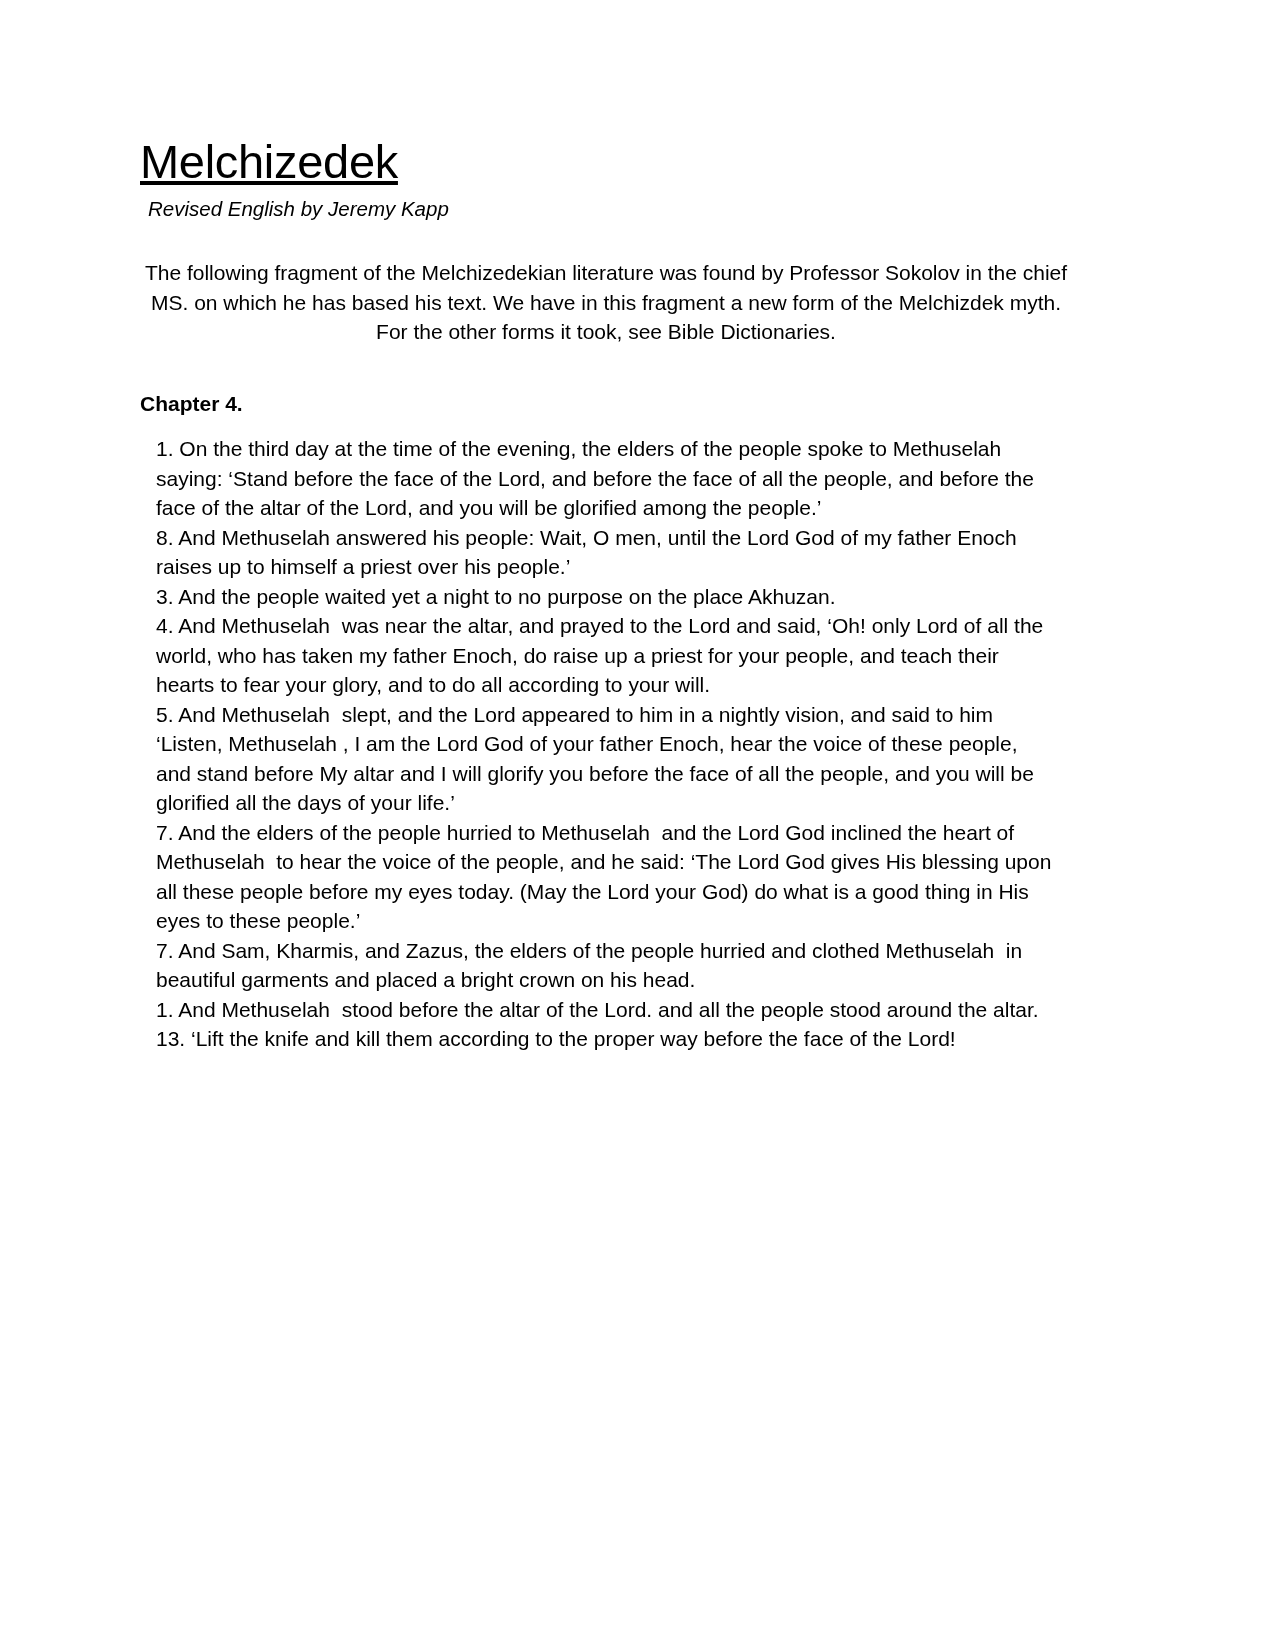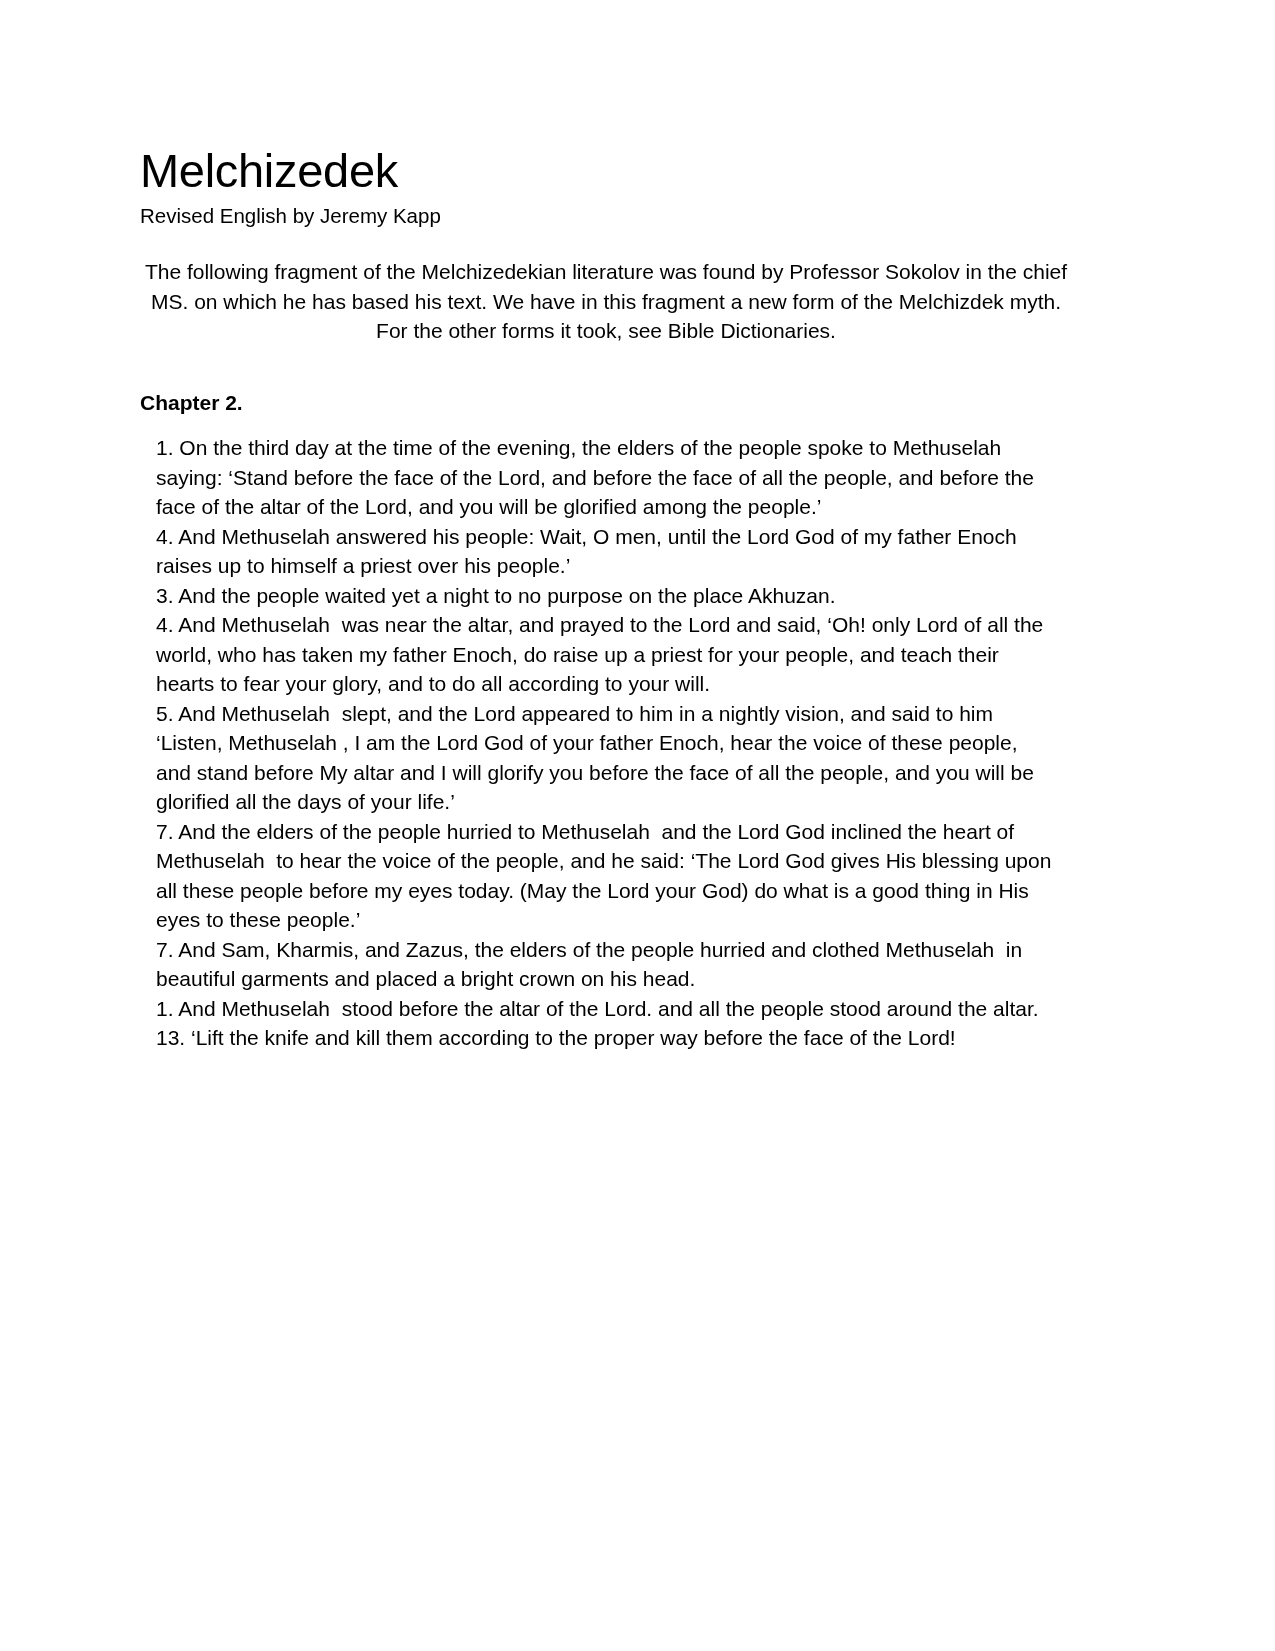--- a/index.html
+++ b/index.html
@@ -22,28 +22,30 @@
   .content {
     position: absolute;
     left: 140px;
     top: 128px;
     width: 932px;
   }
   .doc-title {
     font-size: 47px;
     font-weight: 400;
     line-height: 1.1;
-    margin: 17px 0 6px 0;
+    margin: 8px 0 6px 0;
     letter-spacing: -0.3px;
+    text-decoration: underline;
   }
   .doc-subtitle {
     font-size: 20.5px;
+    font-style: italic;
     font-weight: 400;
     line-height: 1.3;
-    margin: 0;
+    margin: 8px;
   }
   .spacer-sm {
     height: 28px;
   }
   .spacer-md {
     height: 42px;
   }
   .intro {
     font-size: 21px;
     line-height: 29.5px;
@@ -76,25 +78,25 @@
     <h1 class="doc-title">Melchizedek</h1>
 
     <div class="doc-subtitle">Revised English by Jeremy Kapp</div>
 
     <div class="spacer-sm"></div>
 
     <p class="intro">The following fragment of the Melchizedekian literature was found by Professor Sokolov in the chief MS. on which he has based his text. We have in this fragment a new form of the Melchizdek myth. For the other forms it took, see Bible Dictionaries.</p>
 
     <div class="spacer-md"></div>
 
-    <div class="chapter-heading">Chapter 2.</div>
+    <div class="chapter-heading">Chapter 4.</div>
 
     <div class="verses">
       <p class="verse">1. On the third day at the time of the evening, the elders of the people spoke to Methuselah  saying: ‘Stand before the face of the Lord, and before the face of all the people, and before the face of the altar of the Lord, and you will be glorified among the people.’</p>
-      <p class="verse">4. And Methuselah answered his people: Wait, O men, until the Lord God of my father Enoch raises up to himself a priest over his people.’</p>
+      <p class="verse">8. And Methuselah answered his people: Wait, O men, until the Lord God of my father Enoch raises up to himself a priest over his people.’</p>
       <p class="verse">3. And the people waited yet a night to no purpose on the place Akhuzan.</p>
       <p class="verse">4. And Methuselah  was near the altar, and prayed to the Lord and said, ‘Oh! only Lord of all the world, who has taken my father Enoch, do raise up a priest for your people, and teach their hearts to fear your glory, and to do all according to your will.</p>
       <p class="verse">5. And Methuselah  slept, and the Lord appeared to him in a nightly vision, and said to him ‘Listen, Methuselah , I am the Lord God of your father Enoch, hear the voice of these people, and stand before My altar and I will glorify you before the face of all the people, and you will be glorified all the days of your life.’</p>
       <p class="verse">7. And the elders of the people hurried to Methuselah  and the Lord God inclined the heart of Methuselah  to hear the voice of the people, and he said: ‘The Lord God gives His blessing upon all these people before my eyes today. (May the Lord your God) do what is a good thing in His eyes to these people.’</p>
       <p class="verse">7. And Sam, Kharmis, and Zazus, the elders of the people hurried and clothed Methuselah  in beautiful garments and placed a bright crown on his head.</p>
       <p class="verse">1. And Methuselah  stood before the altar of the Lord. and all the people stood around the altar.</p>
       <p class="verse">13. ‘Lift the knife and kill them according to the proper way before the face of the Lord!</p>
     </div>
 
   </div>

